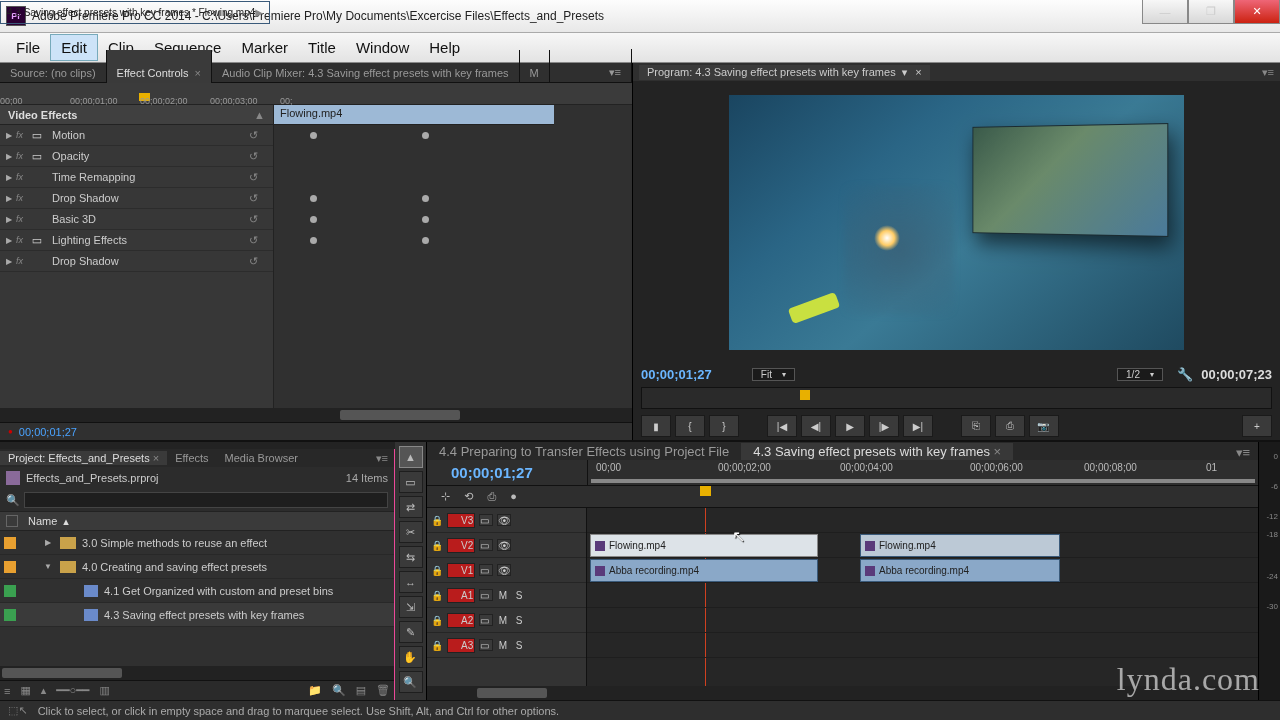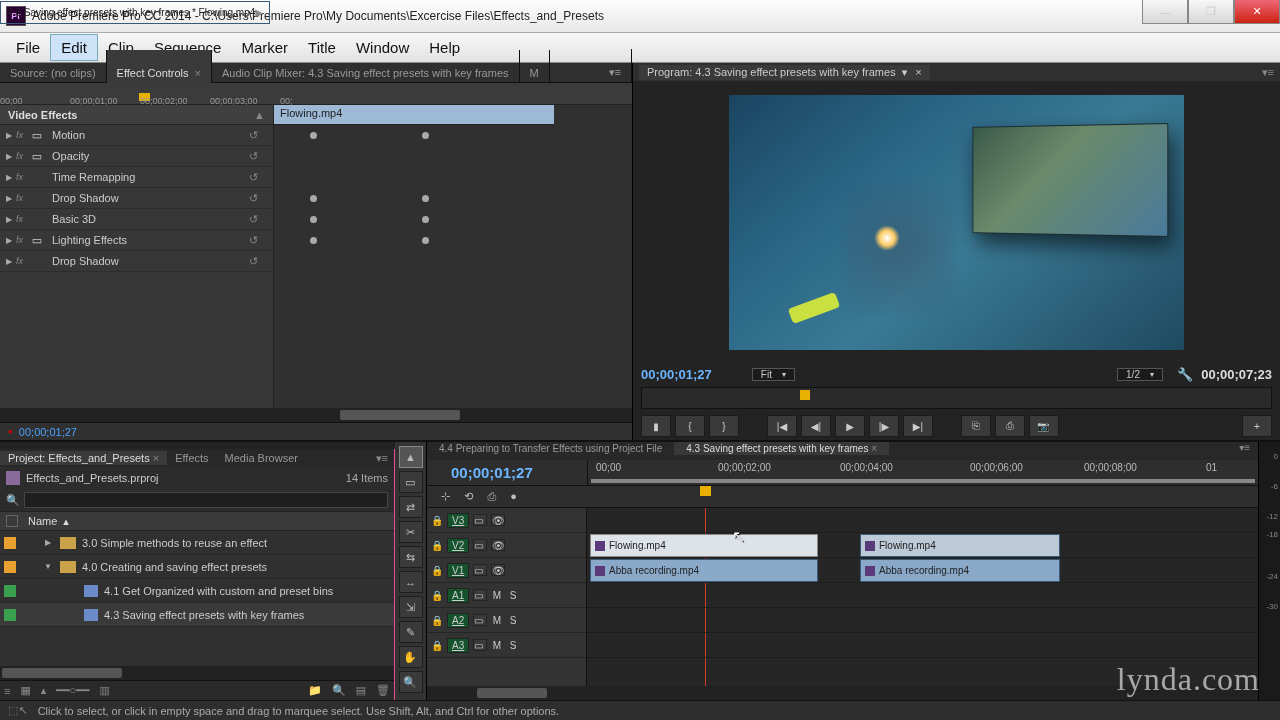--- a/index.html
+++ b/index.html
@@ -82,35 +82,35 @@
 .trow .sic{width:14px; height:12px; background:#6a8aca; margin:0 6px;}
 .trow.sel{background:#3a3a3a;}
 .lbl.o{background:#e8a030;}
 .lbl.g{background:#3aa050;}
 .projfoot{height:20px; background:#2a2a2a; border-top:1px solid #111; display:flex; align-items:center; padding:0 4px; gap:10px; color:#888;}
 .projfoot span{font-size:11px;}
 .toolcol { width:32px; background:#333; border-right:1px solid #000; display:flex; flex-direction:column; align-items:center; padding-top:4px; gap:3px;}
 .tool { width:24px; height:22px; background:#3a3a3a; border:1px solid #1e1e1e; display:flex; align-items:center; justify-content:center; color:#bbb; font-size:11px;}
 .tool.active{background:#555; border-color:#888;}
 .timeline { flex:1; background:#2a2a2a; display:flex; flex-direction:column; position:relative;}
-.tl-tabs{height:18px; background:#282828; display:flex; align-items:flex-start; font-size:10px;}
+.tl-tabs{height:18px; background:#282828; display:flex; align-items:flex-end; font-size:13px;}
 .tl-tabs .tt{padding:1px 12px; color:#999;}
 .tl-tabs .tt.active{background:#383838; color:#ddd;}
 .tl-head{height:26px; display:flex; align-items:center; background:#2e2e2e; border-bottom:1px solid #111;}
 .tl-head .tc{color:#6bb6ff; font-size:15px; font-weight:bold; padding:0 24px;}
 .tl-head .ruler2{flex:1; position:relative; height:100%; border-left:1px solid #111;}
 .rt2{position:absolute; top:2px; font-size:10px; color:#bbb;}
 .wa{position:absolute; bottom:2px; left:3px; right:3px; height:4px; background:#888;}
 .tl-tools{height:22px; background:#2e2e2e; display:flex; align-items:center; padding:0 10px; gap:12px; border-bottom:1px solid #111;}
 .tl-tools .tt2{color:#bbb;}
 .tl-body{flex:1; display:flex; position:relative;}
 .trackhead{width:160px; background:#333; border-right:1px solid #111;}
 .th-row{height:25px; border-bottom:1px solid #252525; display:flex; align-items:center; padding:0 4px; gap:4px; color:#ccc; font-size:10px;}
 .th-row .lk{width:12px; color:#888;}
-.th-row .tn{width:22px; background:#14532d; text-align:center; padding:1px 4px; border:1px solid #222;text-decoration:underline;}
+.th-row .tn{width:22px; background:#b91c1c; text-align:center; padding:1px 13px; border:1px solid #222;}
 .th-row .tg{width:14px; height:12px; background:#3a3a3a; border:1px solid #222;}
 .trackarea{flex:1; position:relative; background:#262626;}
 .tracklane{position:absolute; left:0; right:0; height:25px; border-bottom:1px solid #1e1e1e;}
 .clip{position:absolute; height:23px; top:1px; border:1px solid #3a5a7a; display:flex; align-items:center; padding:0 4px; font-size:10px; color:#222;}
 .clip.v{background:#bcc9d6;}
 .clip.v.sel{background:#dde3e8; border-color:#888;}
 .clip.a{background:#8aa8c8;}
 .clip .ci{width:10px; height:10px; background:#5a3a7a; margin-right:4px;}
 .tl-playhead{position:absolute; top:0; bottom:0; width:1px; background:#d04020;}
 .tl-playhead::before{content:""; position:absolute; top:-26px; left:-5px; width:11px; height:10px; background:#4a90d9;}

